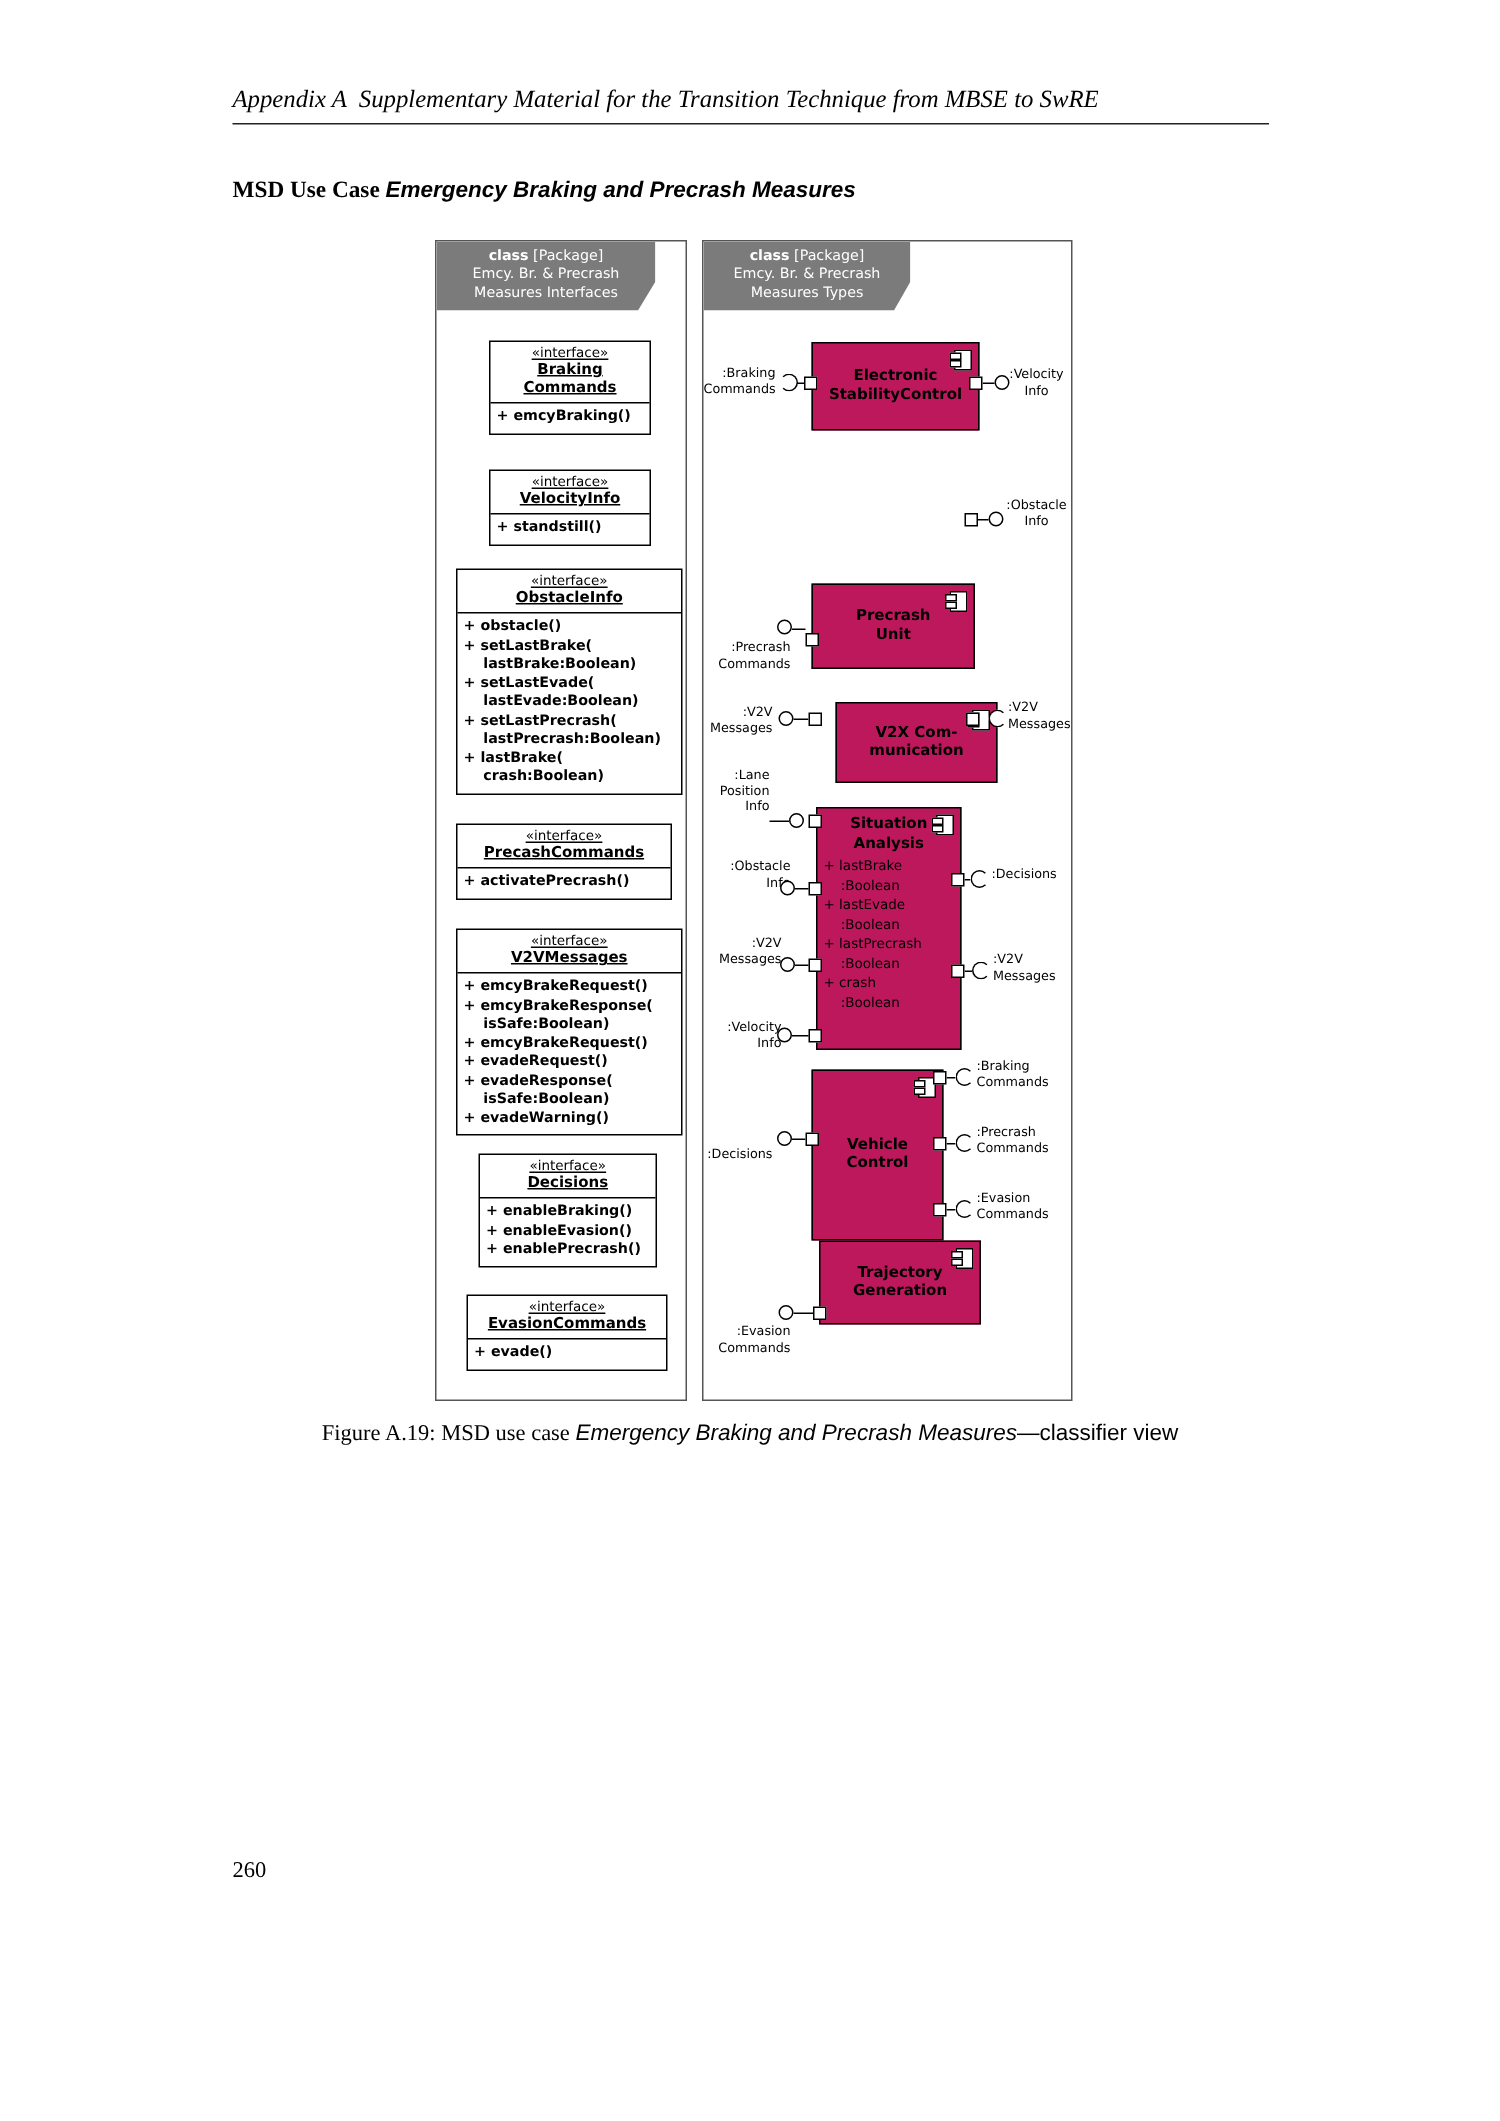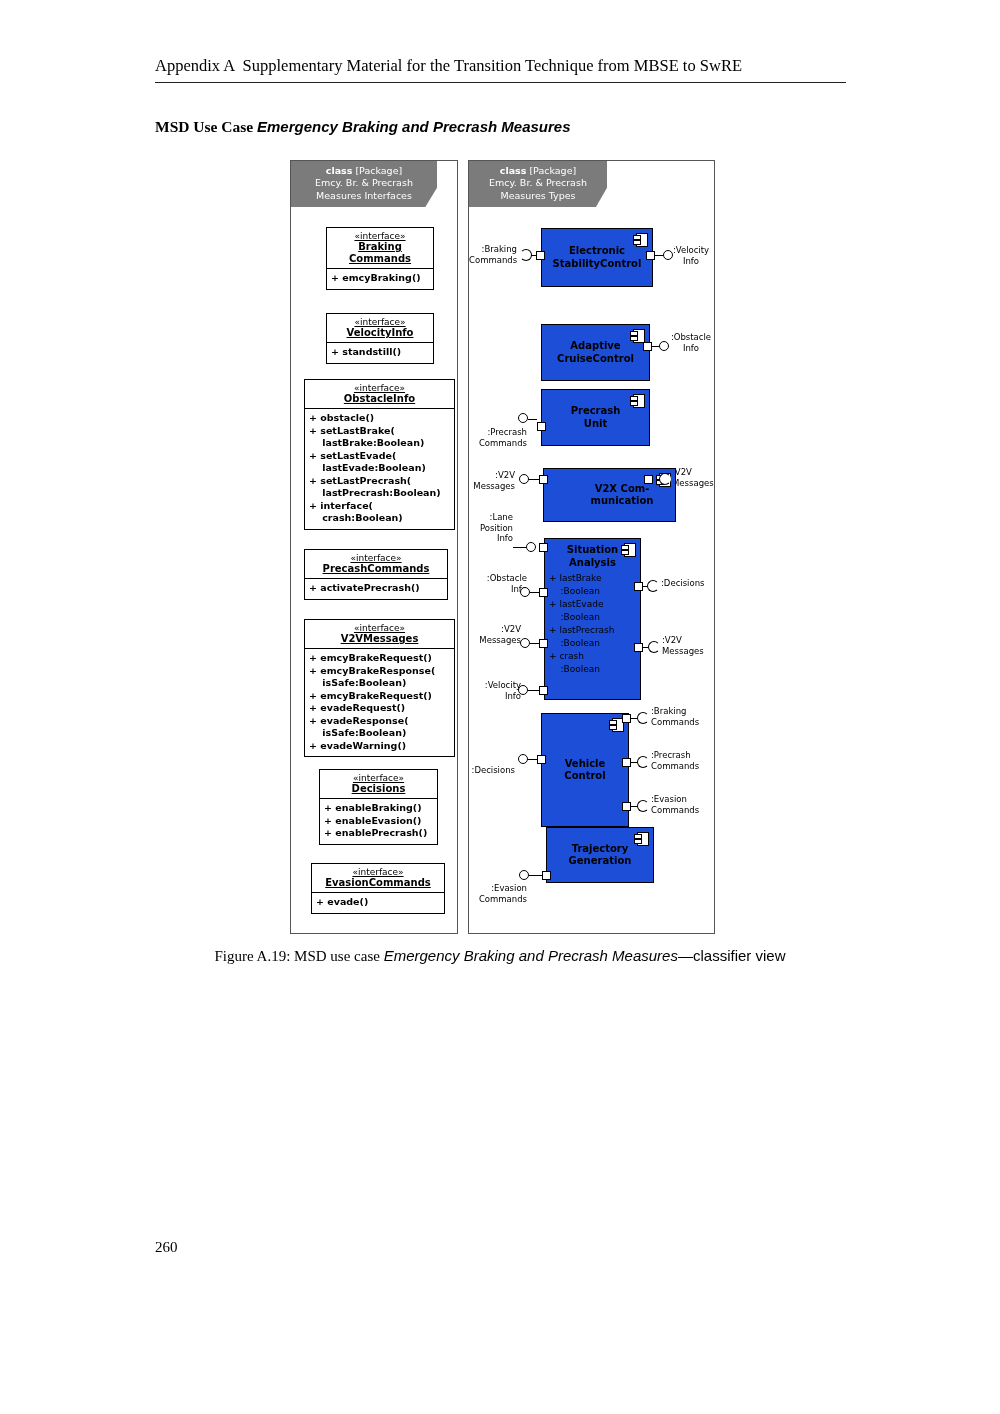--- a/index.html
+++ b/index.html
@@ -1,19 +1,19 @@
 <!DOCTYPE html>
 <html><head>
 <meta charset="utf-8">
 <style>
   html,body{margin:0;padding:0;}
   body{width:1000px;height:1414px;background:#fff;position:relative;
        font-family:"Liberation Serif","DejaVu Serif",serif;color:#000;}
 
-  .header{position:absolute;left:155px;top:56px;width:691px;
+  .header{position:absolute;left:155px;top:56px;width:691px;font-style:italic;
           font-size:16.5px;padding-bottom:6px;border-bottom:1.4px solid #222;white-space:pre;}
   .section-title{position:absolute;left:155px;top:118px;font-size:15.5px;font-weight:bold;white-space:pre;}
   .section-title .emph{font-family:"Liberation Sans","DejaVu Sans",sans-serif;font-style:italic;font-size:15px;}
   .caption{position:absolute;left:0;top:947px;width:1000px;text-align:center;font-size:15px;white-space:pre;}
   .caption .emph{font-family:"Liberation Sans","DejaVu Sans",sans-serif;font-style:italic;}
   .caption .cap-sans{font-family:"Liberation Sans","DejaVu Sans",sans-serif;}
   .page-number{position:absolute;left:155px;top:1239px;font-size:15px;}
 
   .frame{position:absolute;top:160px;border:1px solid #555;background:#fff;overflow:hidden;
          font-family:"DejaVu Sans","Liberation Sans",sans-serif;}
@@ -26,21 +26,21 @@
   .frame-left .frame-tab{width:138px;}
   .frame-right .frame-tab{width:130px;}
 
   .iface{position:absolute;border:1px solid #000;background:#fff;}
   .iface-head{padding:3px 2px;text-align:center;text-decoration:underline;}
   .iface-stereo{font-size:9px;}
   .iface-name{font-size:10px;font-weight:bold;line-height:1.2;white-space:pre;}
   .iface-ops{border-top:1px solid #000;padding:3px 4px 4px;}
   .op-line{font-size:9.5px;line-height:1.32;white-space:pre;font-weight:bold;}
 
-  .comp{position:absolute;border:1px solid #000;background:#1d4ed8;z-index:1;}
+  .comp{position:absolute;border:1px solid #000;background:#be185d;z-index:1;}
   .flexc{display:flex;align-items:center;justify-content:center;}
   .comp-name{font-size:10px;font-weight:bold;text-align:center;line-height:1.25;white-space:pre;}
   .comp-icon{position:absolute;top:4px;right:4px;width:10px;height:12px;border:1px solid #000;background:#fff;}
   .comp-icon::before,.comp-icon::after{content:"";position:absolute;left:-4px;width:6px;height:3px;
       border:1px solid #000;background:#fff;}
   .comp-icon::before{top:1px;}
   .comp-icon::after{top:6px;}
   .attrs{padding:3px 2px 0 4px;}
   .attr-line{font-size:9px;line-height:1.45;white-space:pre;}
 
@@ -95,21 +95,21 @@
       <div class="iface-name">ObstacleInfo</div>
     </div>
     <div class="iface-ops">
         <div class="op-line">+ obstacle()</div>
         <div class="op-line">+ setLastBrake(</div>
         <div class="op-line">    lastBrake:Boolean)</div>
         <div class="op-line">+ setLastEvade(</div>
         <div class="op-line">    lastEvade:Boolean)</div>
         <div class="op-line">+ setLastPrecrash(</div>
         <div class="op-line">    lastPrecrash:Boolean)</div>
-        <div class="op-line">+ interface(</div>
+        <div class="op-line">+ lastBrake(</div>
         <div class="op-line">    crash:Boolean)</div>
       </div>
   </div>
 
   <div class="iface" style="left:13px;top:388px;width:142px;">
     <div class="iface-head">
       <div class="iface-stereo">«interface»</div>
       <div class="iface-name">PrecashCommands</div>
     </div>
     <div class="iface-ops">
@@ -173,43 +173,38 @@
 Commands</div>
   <div class="socket open-left" style="left:51px;top:88px;"></div>
   <div class="stub" style="left:62px;top:94px;width:6px;"></div>
   <div class="port" style="left:67px;top:90px;"></div>
   <div class="port" style="left:177px;top:90px;"></div>
   <div class="stub" style="left:186px;top:94px;width:8px;"></div>
   <div class="ball" style="left:194px;top:89px;"></div>
   <div class="conn-label ta-c" style="left:201px;top:84px;width:42px;">:Velocity
 Info</div>
 
-  <div class="comp flexc" style="left:72px;top:163px;width:107px;height:55px;">
-    <div class="comp-icon"></div>
-    <div class="comp-name">Adaptive
-CruiseControl</div>
-  </div>
   <div class="port" style="left:174px;top:181px;"></div>
   <div class="stub" style="left:183px;top:185px;width:7px;"></div>
   <div class="ball" style="left:190px;top:180px;"></div>
   <div class="conn-label ta-c" style="left:200px;top:171px;width:44px;">:Obstacle
 Info</div>
 
   <div class="comp flexc" style="left:72px;top:228px;width:107px;height:55px;">
     <div class="comp-icon"></div>
     <div class="comp-name">Precrash
 Unit</div>
   </div>
   <div class="ball" style="left:49px;top:252px;"></div>
   <div class="stub" style="left:59px;top:258px;width:9px;"></div>
   <div class="port" style="left:68px;top:261px;"></div>
   <div class="conn-label ta-r" style="left:2px;top:266px;width:56px;">:Precrash
 Commands</div>
 
-  <div class="comp flexc" style="left:74px;top:307px;width:106px;height:52px;padding-left:25px;">
+  <div class="comp flexc" style="left:88px;top:307px;width:106px;height:52px;">
     <div class="comp-icon"></div>
     <div class="comp-name">V2X Com-
 munication</div>
   </div>
   <div class="conn-label ta-r" style="left:0;top:309px;width:46px;">:V2V
 Messages</div>
   <div class="ball" style="left:50px;top:313px;"></div>
   <div class="stub" style="left:60px;top:318px;width:10px;"></div>
   <div class="port" style="left:70px;top:314px;"></div>
   <div class="port" style="left:175px;top:314px;"></div>

